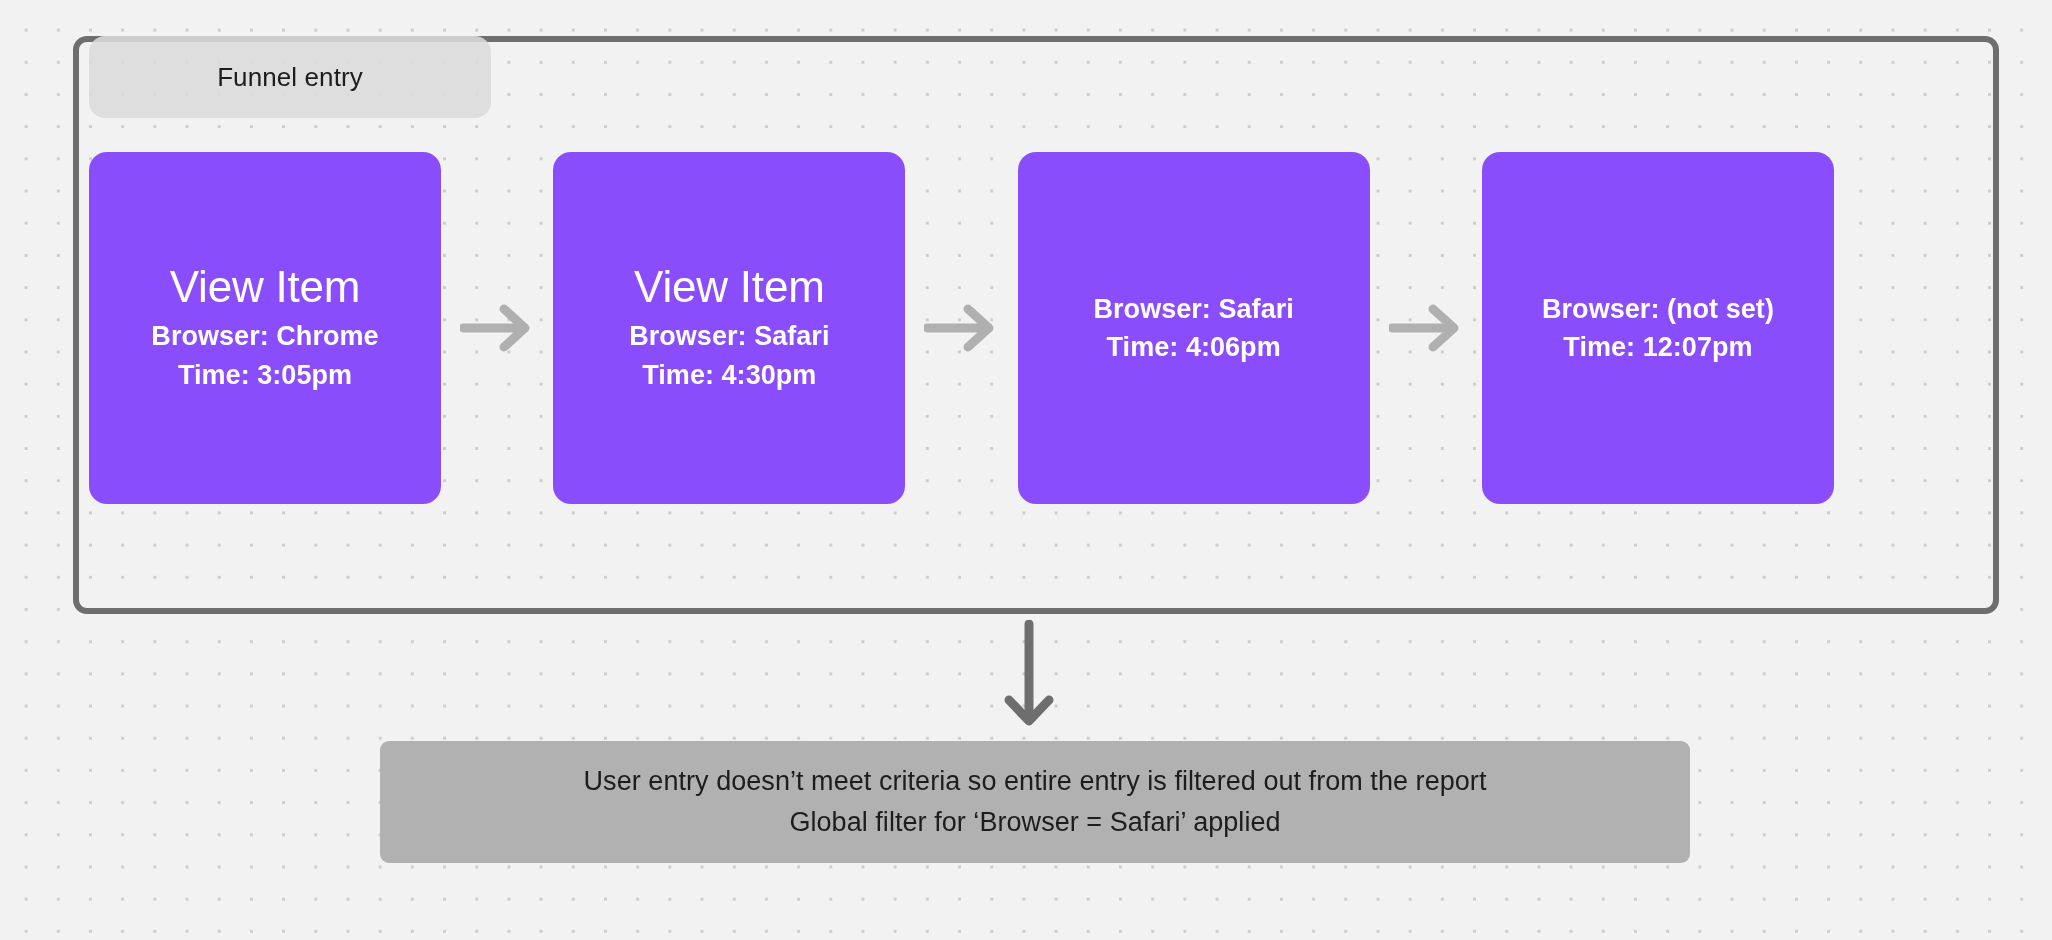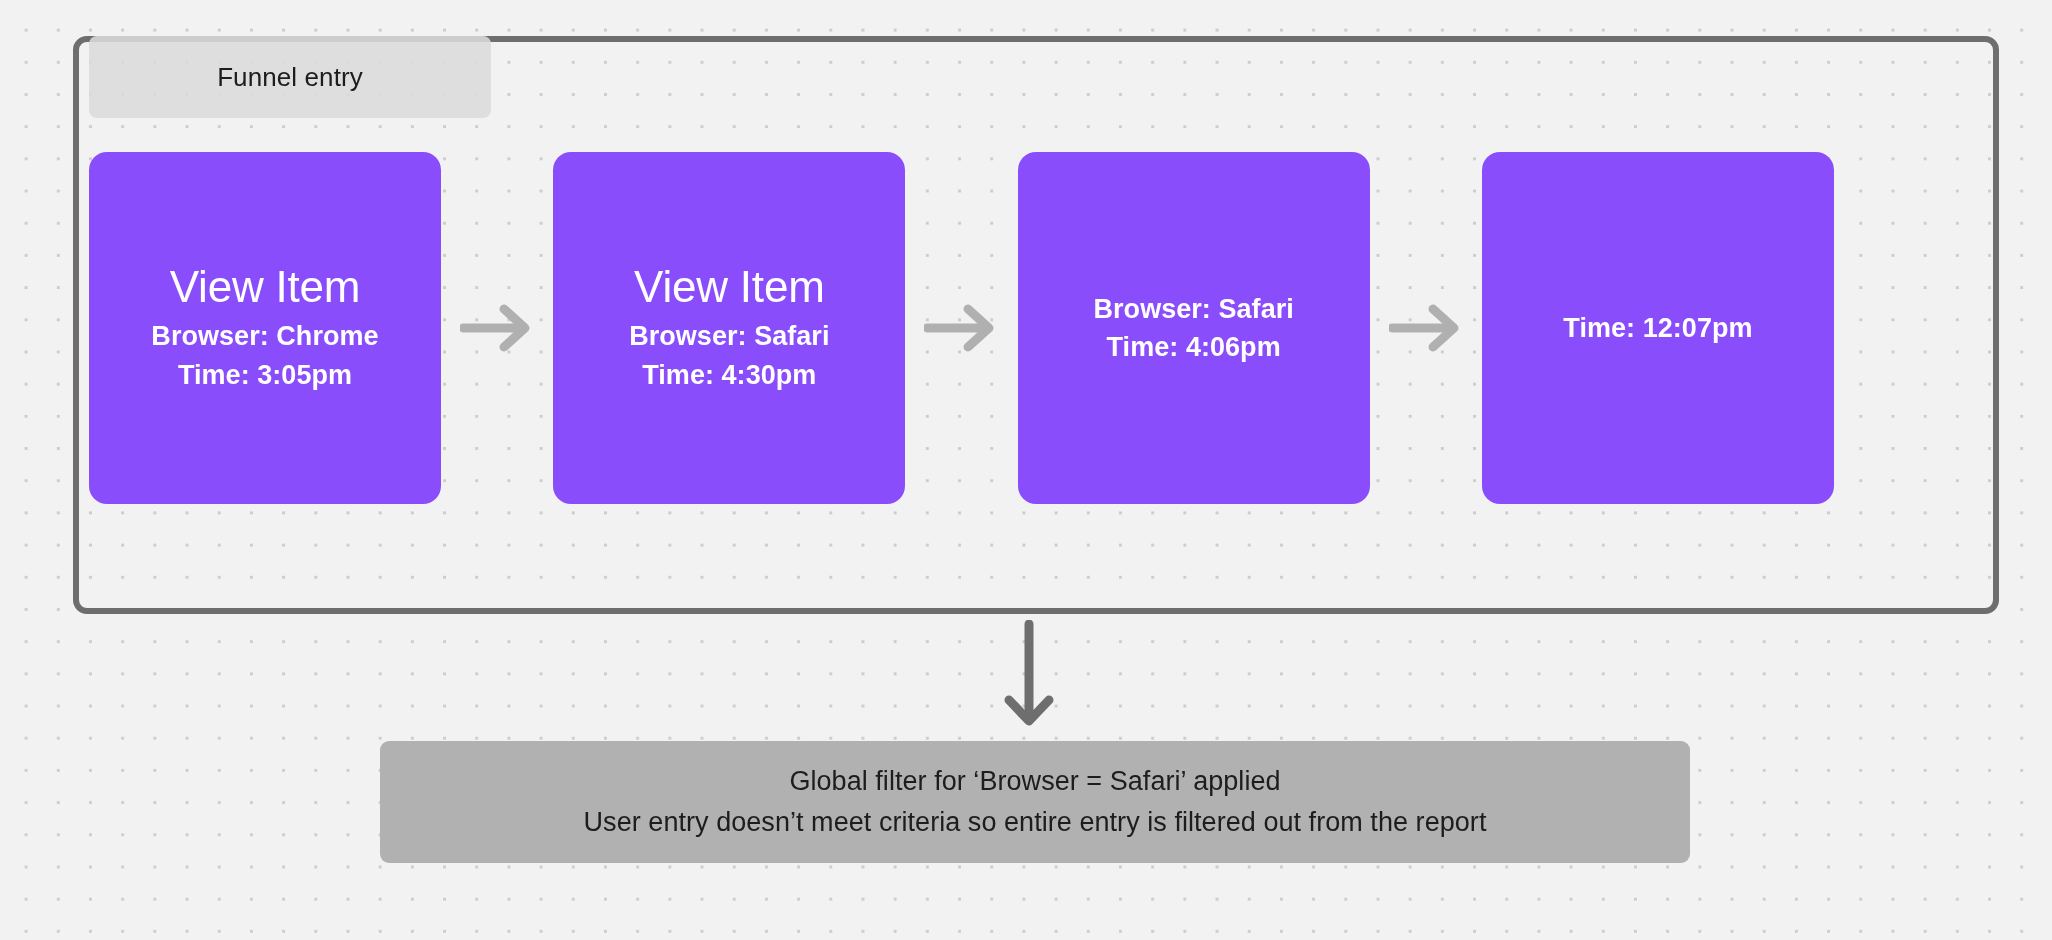--- a/index.html
+++ b/index.html
@@ -32,21 +32,21 @@
   }
 
   
   .funnel-entry-label {
     position: absolute;
     left: 89px;
     top: 36px;
     width: 402px;
     height: 82px;
     background-color: rgba(219, 219, 219, 0.88);
-    border-radius: 8px;
+    border-radius: 16px;
     display: flex;
     align-items: center;
     justify-content: center;
     font-size: 26px;
     color: #1d1d1d;
     letter-spacing: 0.1px;
   }
 
   
   .steps-row {
@@ -189,32 +189,33 @@
       <svg width="74" height="52" viewBox="0 0 74 52" aria-hidden="true">
         <g fill="none" stroke="#b0b0b0" stroke-width="9" stroke-linecap="round" stroke-linejoin="round">
           <line x1="3" y1="26" x2="62" y2="26"></line>
           <polyline points="44,7 65,26 44,45"></polyline>
         </g>
       </svg>
     </span>
   </div>
 
   <div class="step-card">
+    <div class="step-meta">Browser: (not set)</div>
     <div class="step-meta">Time: 12:07pm</div>
   </div>
 
 </div>
 
 <div class="down-arrow">
   <span>
     <svg width="56" height="110" viewBox="0 0 56 110" aria-hidden="true">
       <g fill="none" stroke="#6e6e6e" stroke-width="9" stroke-linecap="round" stroke-linejoin="round">
         <line x1="28" y1="4" x2="28" y2="98"></line>
         <polyline points="8,80 28,101 48,80"></polyline>
       </g>
     </svg>
   </span>
 </div>
 
 <div class="annotation-box">
+  <div class="annotation-line">User entry doesn’t meet criteria so entire entry is filtered out from the report</div>
   <div class="annotation-line">Global filter for ‘Browser = Safari’ applied</div>
-  <div class="annotation-line">User entry doesn’t meet criteria so entire entry is filtered out from the report</div>
 </div>
 
 </body></html>

